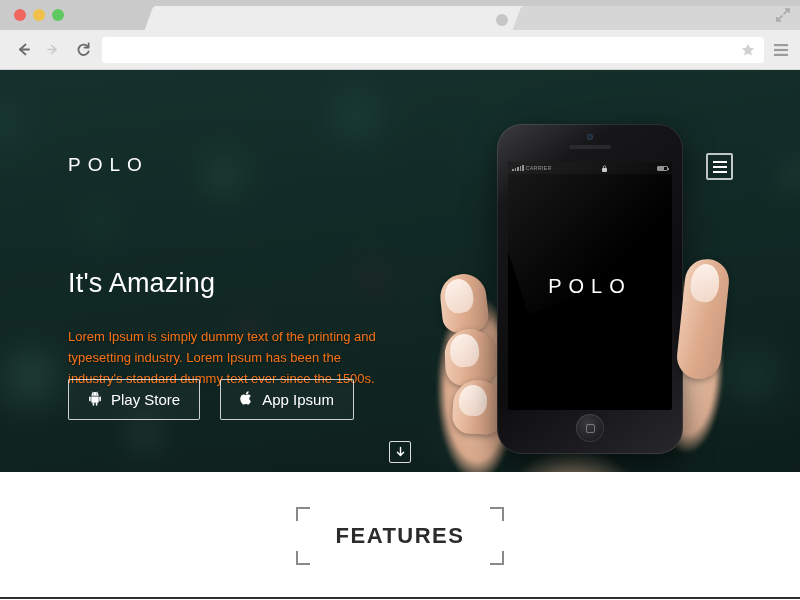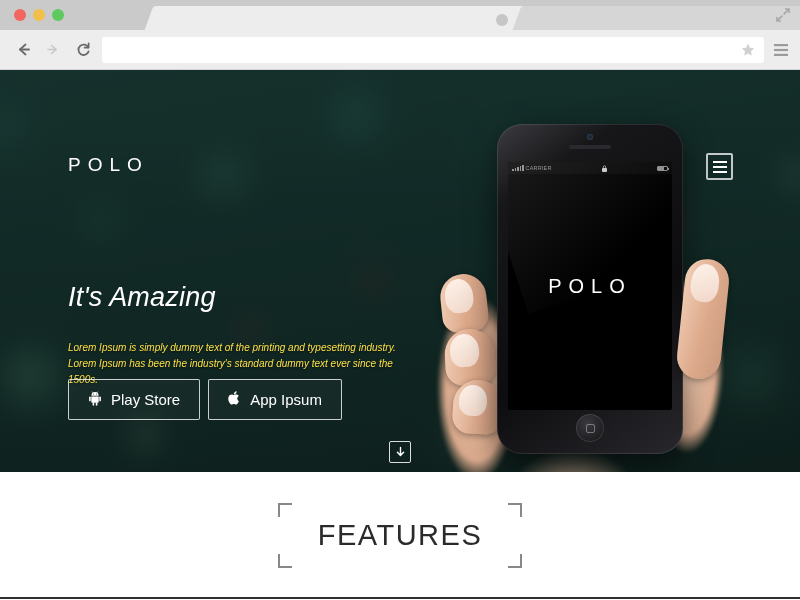--- a/index.html
+++ b/index.html
@@ -129,37 +129,37 @@
     width:27px; height:27px;
     border:2px solid rgba(255,255,255,.75);
     border-radius:2px;
     display:flex; flex-direction:column; align-items:center; justify-content:center;
     gap:3px;
   }
   .menu-box span {
     display:block; width:14px; height:2px; background:#fff;
   }
 
-  .hero-copy { position:absolute; left:68px; top:212px; width:330px;font-style:italic; }
+  .hero-copy { position:absolute; left:68px; top:198px; width:330px; }
   .hero-title {
     color:#ffffff;
     font-size:27px;
     font-weight:400;
     letter-spacing:.2px;
     margin-bottom:27px;
   }
   .hero-para {
-    color:#fde047;
-    font-size:10px;
+    color:#f97316;
+    font-size:13px;
     line-height:1.62;
     font-weight:400;
     text-shadow: 0 1px 2px rgba(0,0,0,.5);
   }
 
-  .btn-row { position:absolute; left:68px; top:309px; display:flex; gap:8px; }
+  .btn-row { position:absolute; left:68px; top:309px; display:flex; gap:20px; }
   .store-btn {
     height:41px;
     padding: 0 19px;
     border:1px solid rgba(255,255,255,.78);
     border-radius:2px;
     display:flex; align-items:center; gap:9px;
     color:#ffffff;
     font-size:15px;
     background: rgba(255,255,255,.03);
     cursor:pointer;
@@ -274,24 +274,24 @@
 
   
   .features {
     position:relative;
     height:127px;
     background:#ffffff;
     display:flex; align-items:center; justify-content:center;
   }
   .features-head { position:relative; padding: 16px 40px; }
   .features-title {
-    font-size:29px;
+    font-size:22px;
     letter-spacing:1.5px;
     color:#2b2b2b;
-    font-weight:400;
+    font-weight:700;
   }
   .corner {
     position:absolute; width:14px; height:14px;
     border-color:#888; border-style:solid; border-width:0;
   }
   .corner.tl { top:0; left:0; border-top-width:2px; border-left-width:2px; }
   .corner.tr { top:0; right:0; border-top-width:2px; border-right-width:2px; }
   .corner.bl { bottom:0; left:0; border-bottom-width:2px; border-left-width:2px; }
   .corner.br { bottom:0; right:0; border-bottom-width:2px; border-right-width:2px; }
 

